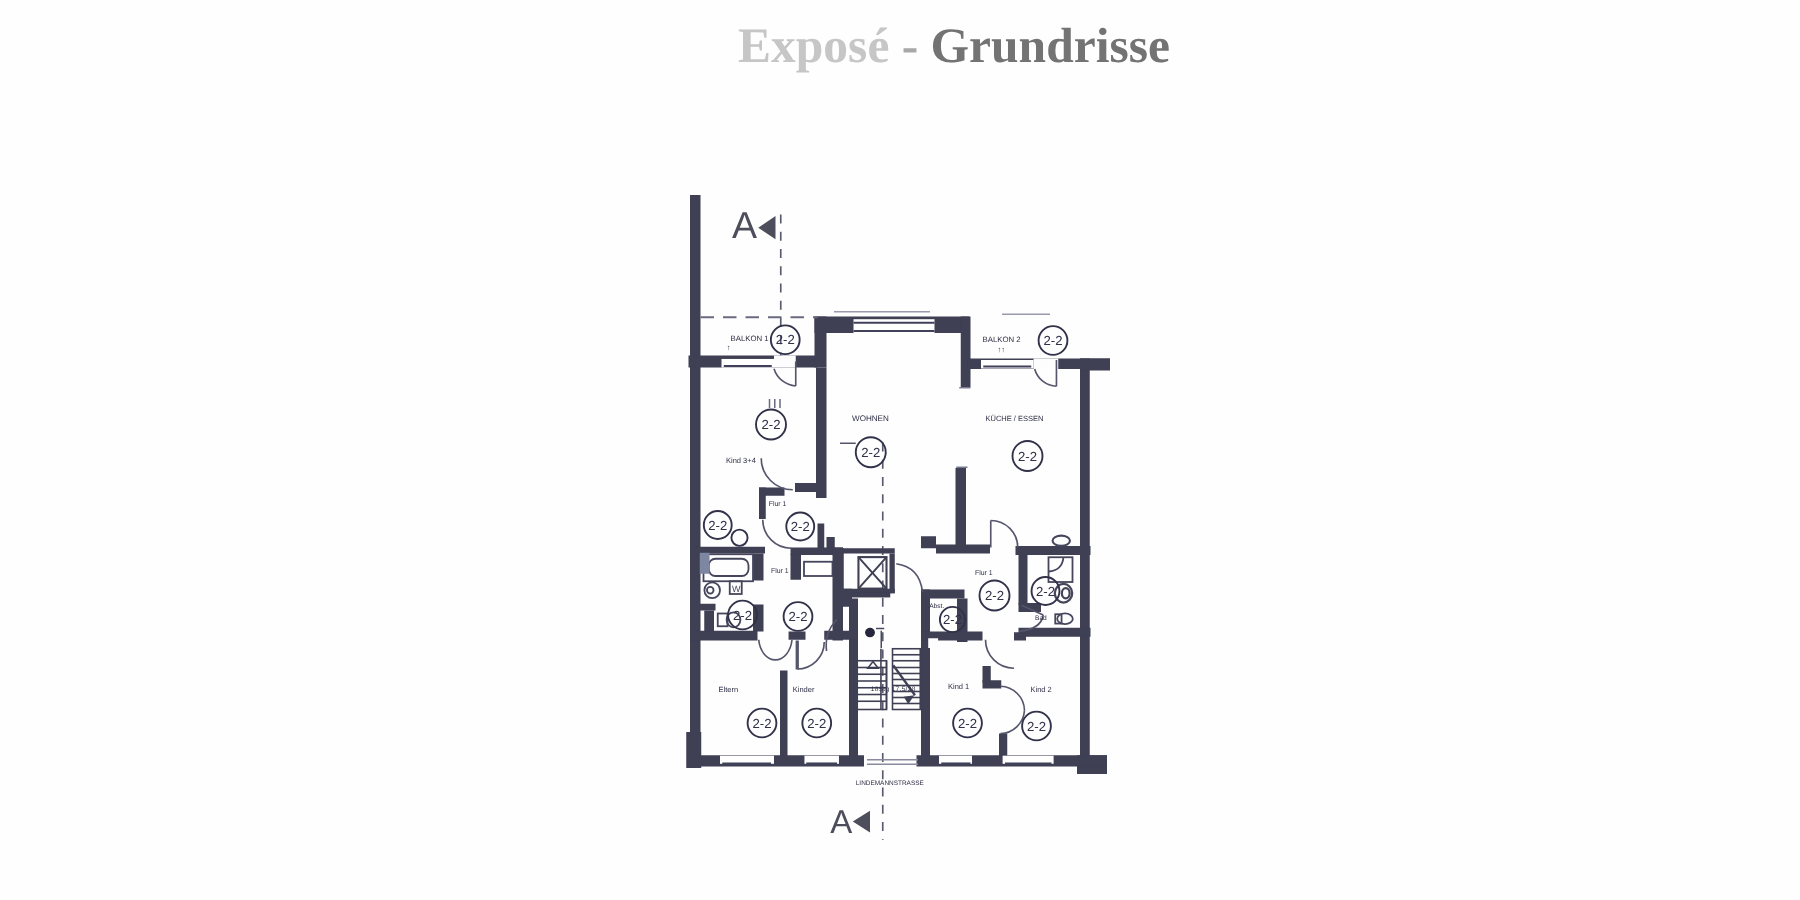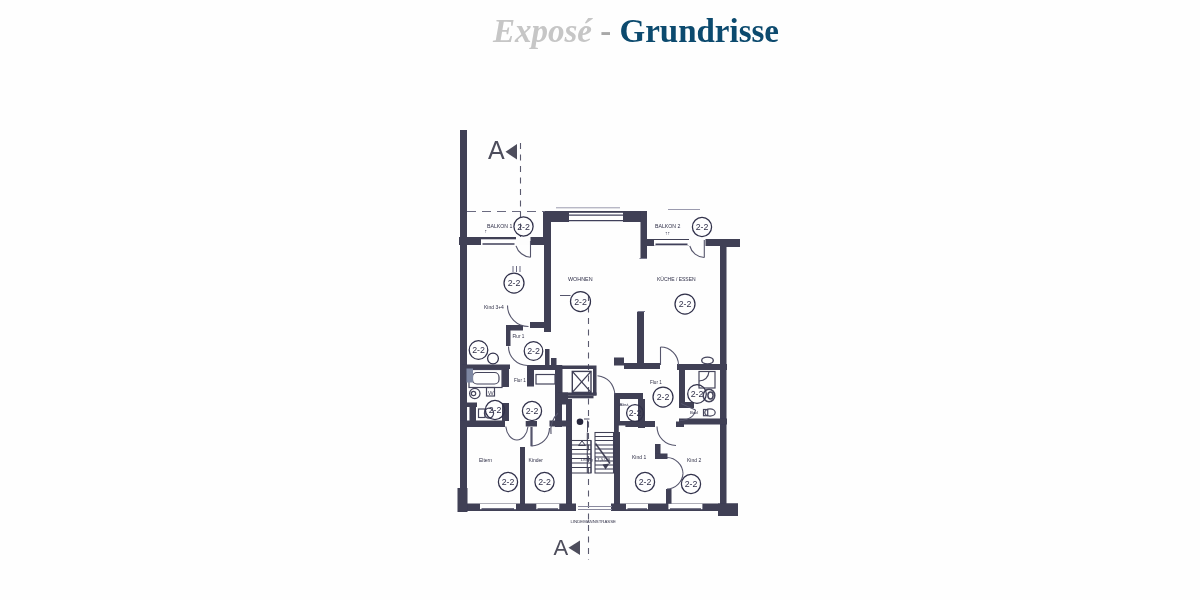--- a/index.html
+++ b/index.html
@@ -1,23 +1,23 @@
 <!DOCTYPE html>
 <html><head>
 <meta charset="utf-8">
 <title>Exposé - Grundrisse</title>
 <style>
   html,body{margin:0;padding:0;background:#ffffff;}
   .page{position:relative;width:1200px;height:600px;background:#fefefe;overflow:hidden;
         font-family:"Liberation Sans", sans-serif;}
   .title{position:absolute;left:36px;top:13px;width:1200px;text-align:center;
          font-family:"Liberation Serif", serif;font-weight:bold;font-size:33px;letter-spacing:0;}
-  .t1{color:#c6c6c6;font-style:italic;}
+  .t1{color:#c6c6c6;}
   .t2{color:#a8a8a8;}
-  .t3{color:#0c4a6e;}
+  .t3{color:#737373;}
 </style>
 </head>
 <body>
 <div class="page">
 
   <div class="title"><span class="t1">Exposé </span><span class="t2">- </span><span class="t3">Grundrisse</span></div>
 
   <svg width="1200" height="600" viewBox="0 0 1200 600" style="position:absolute;left:0;top:0;" fill="none" stroke="none">
   <defs>
     <filter id="soft" x="-5%" y="-5%" width="110%" height="110%">

